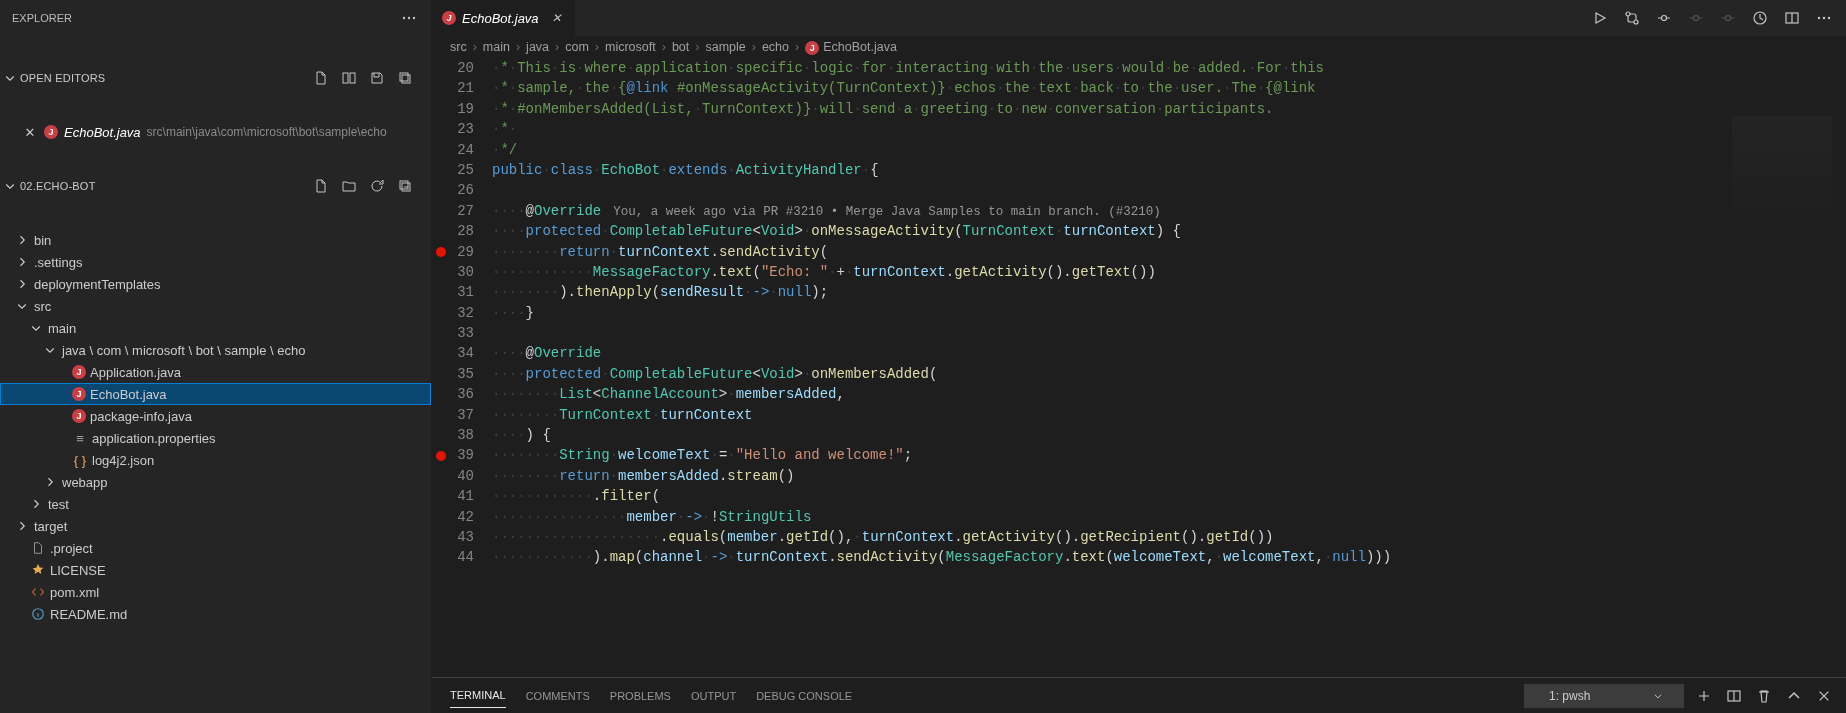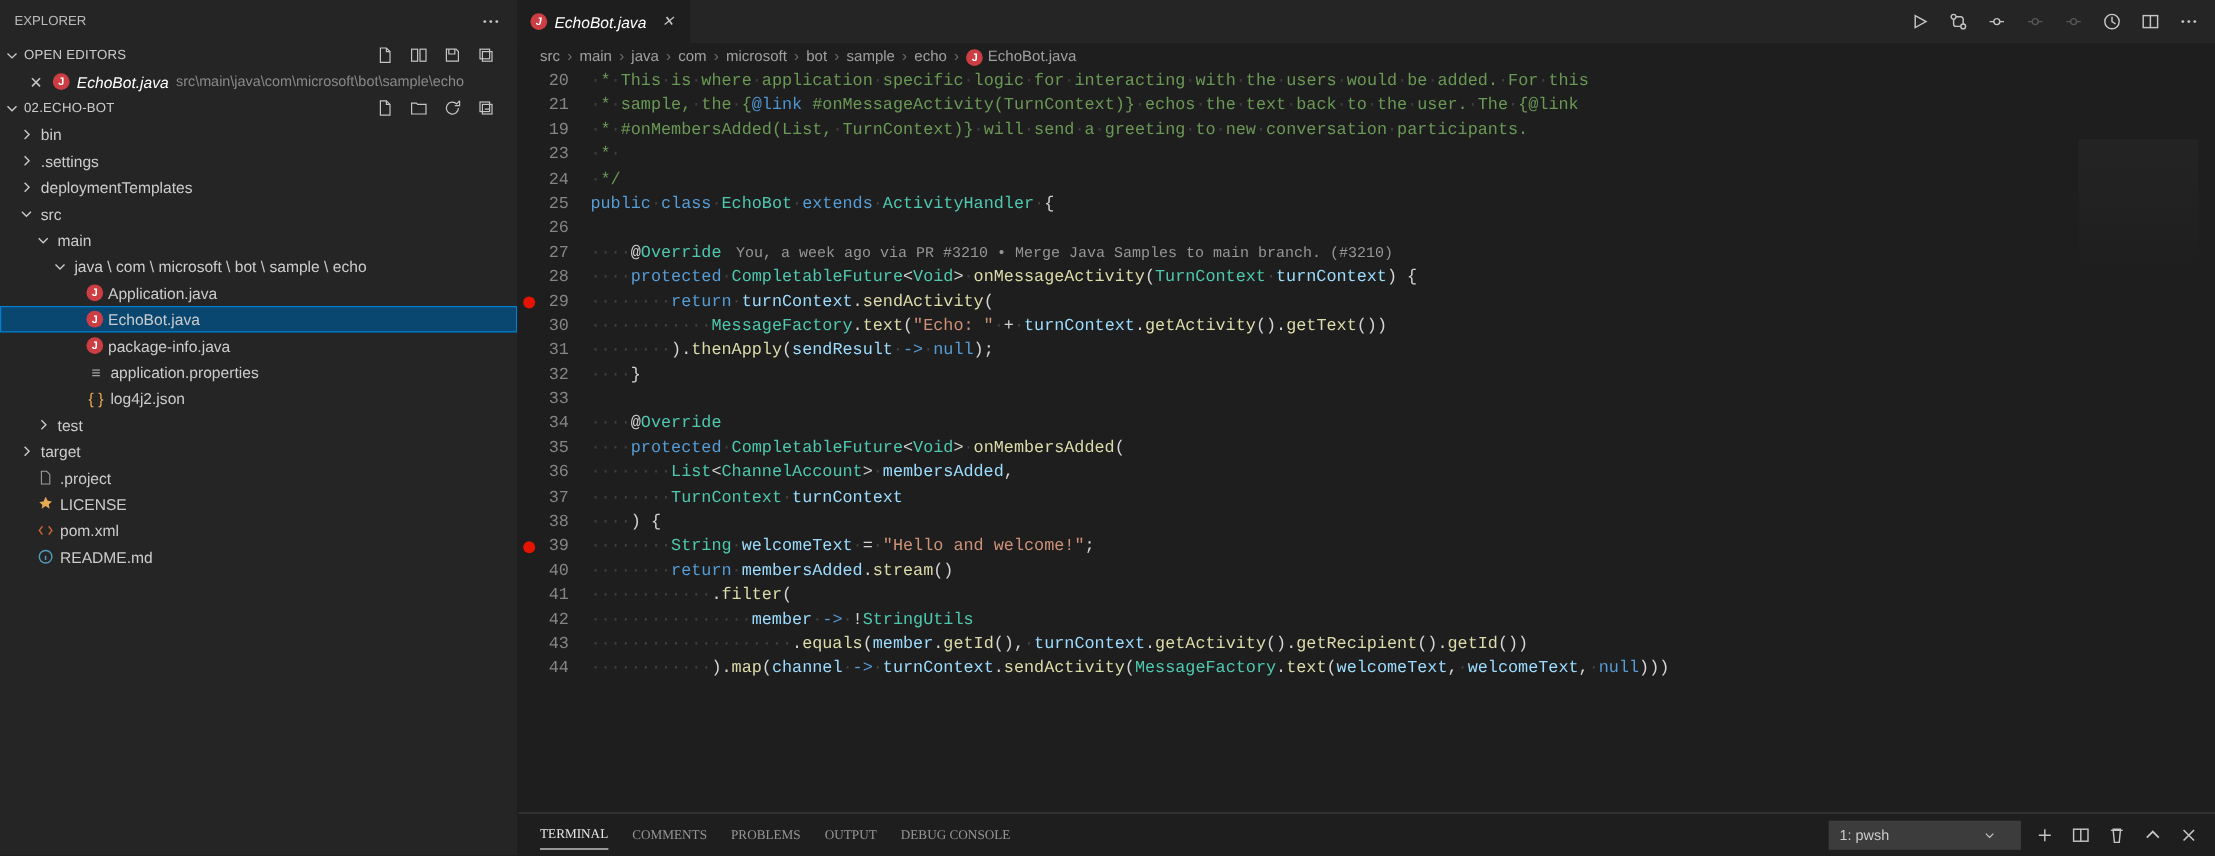--- a/index.html
+++ b/index.html
@@ -12,20 +12,21 @@
   height: 713px;
   overflow: hidden;
   display: flex;
 }
 .sidebar {
   width: 432px;
   background: #252526;
   display: flex;
   flex-direction: column;
   border-right: 1px solid #1e1e1e;
+  gap: 32px;
 }
 .sidebar-header {
   height: 35px;
   display: flex;
   align-items: center;
   padding: 0 12px;
   text-transform: uppercase;
   font-size: 11px;
   color: #bbbbbb;
 }
@@ -100,25 +101,25 @@
 .c-anno { color:#4ec9b0; }
 .c-func { color:#dcdcaa; }
 .c-param { color:#9cdcfe; }
 .c-string { color:#ce9178; }
 .c-const { color:#569cd6; }
 .c-punct { color:#d4d4d4; }
 .c-link { color:#4e94ce;}
 .codelens { color:#969696; font-size:12.5px; padding-left:12px;}
 .minimap { position:absolute; right:14px; top:58px; width:100px; height:110px; background:linear-gradient(#2a2a2a,#1e1e1e); opacity:.5; border-radius:1px;}
 .panel { height:36px; border-top:1px solid #414141; display:flex; align-items:center; padding:0 12px 0 18px; background:#1e1e1e; font-size:11px; color:#969696;}
-.panel-tabs { display:flex; gap:20px; align-items:center;font-family:Liberation Serif, serif; }
+.panel-tabs { display:flex; gap:20px; align-items:center; }
 .panel-tab { text-transform:uppercase; padding:6px 0; cursor:pointer;}
 .panel-tab.active { color:#e7e7e7; border-bottom:1px solid #e7e7e7;}
 .panel-right { margin-left:auto; display:flex; align-items:center; gap:10px;}
-.terminal-select { background:#3c3c3c; border:1px solid #3c3c3c; color:#cccccc; padding:2px 20px 2px 8px; height:24px; width:160px; display:flex; align-items:center; justify-content:space-between; font-size:12px; position:relative;}
+.terminal-select { background:#3c3c3c; border:1px solid #3c3c3c; color:#cccccc; padding:2px 20px 2px 24px; height:24px; width:160px; display:flex; align-items:center; justify-content:space-between; font-size:12px; position:relative;}
 svg { display:block; }
 .yellow-ico { color:#e8ab53;}
 .orange-ico { color:#cc6633;}
 .blue-ico { color:#519aba;}
 .grey-ico { color:#a0a0a0;}
 </style>
 </head>
 <body>
 
 <div class="sidebar">
@@ -287,20 +288,29 @@
         <span class="ind" style="width:56px"></span>
         <span class="chev"></span>
         <span class="file-ico grey-ico">≡</span>
         <span class="tree-label">application.properties</span>
       </div>
       <div class="tree-row">
         <span class="ind" style="width:56px"></span>
         <span class="chev"></span>
         <span class="file-ico yellow-ico">{ }</span>
         <span class="tree-label">log4j2.json</span>
+      </div>
+      <div class="tree-row">
+        <span class="ind" style="width:42px"></span>
+        <span class="chev">
+          <svg width="12" height="12" viewBox="0 0 16 16" fill="none" stroke="currentColor" stroke-width="1.5">
+            <path d="M6 3l5 5-5 5"></path>
+          </svg>
+        </span>
+        <span class="tree-label">webapp</span>
       </div>
       <div class="tree-row">
         <span class="ind" style="width:28px"></span>
         <span class="chev">
           <svg width="12" height="12" viewBox="0 0 16 16" fill="none" stroke="currentColor" stroke-width="1.5">
             <path d="M6 3l5 5-5 5"></path>
           </svg>
         </span>
         <span class="tree-label">test</span>
       </div>

